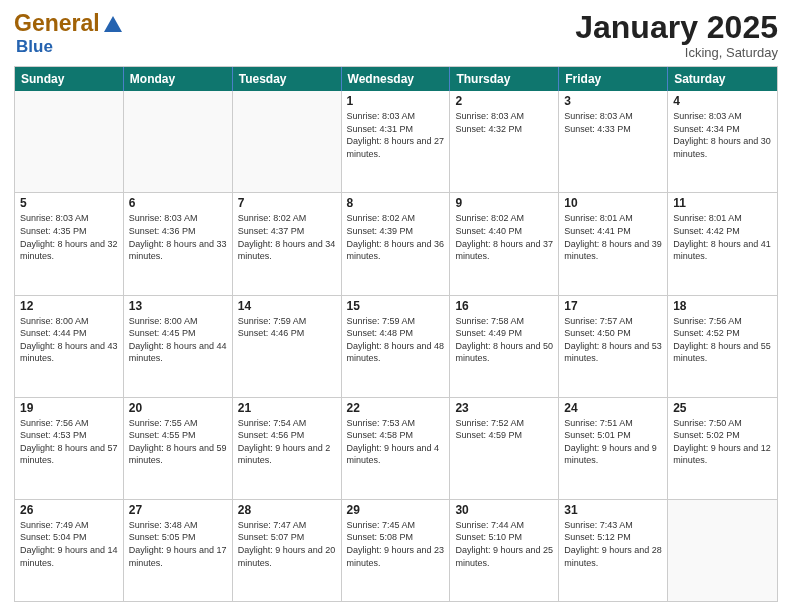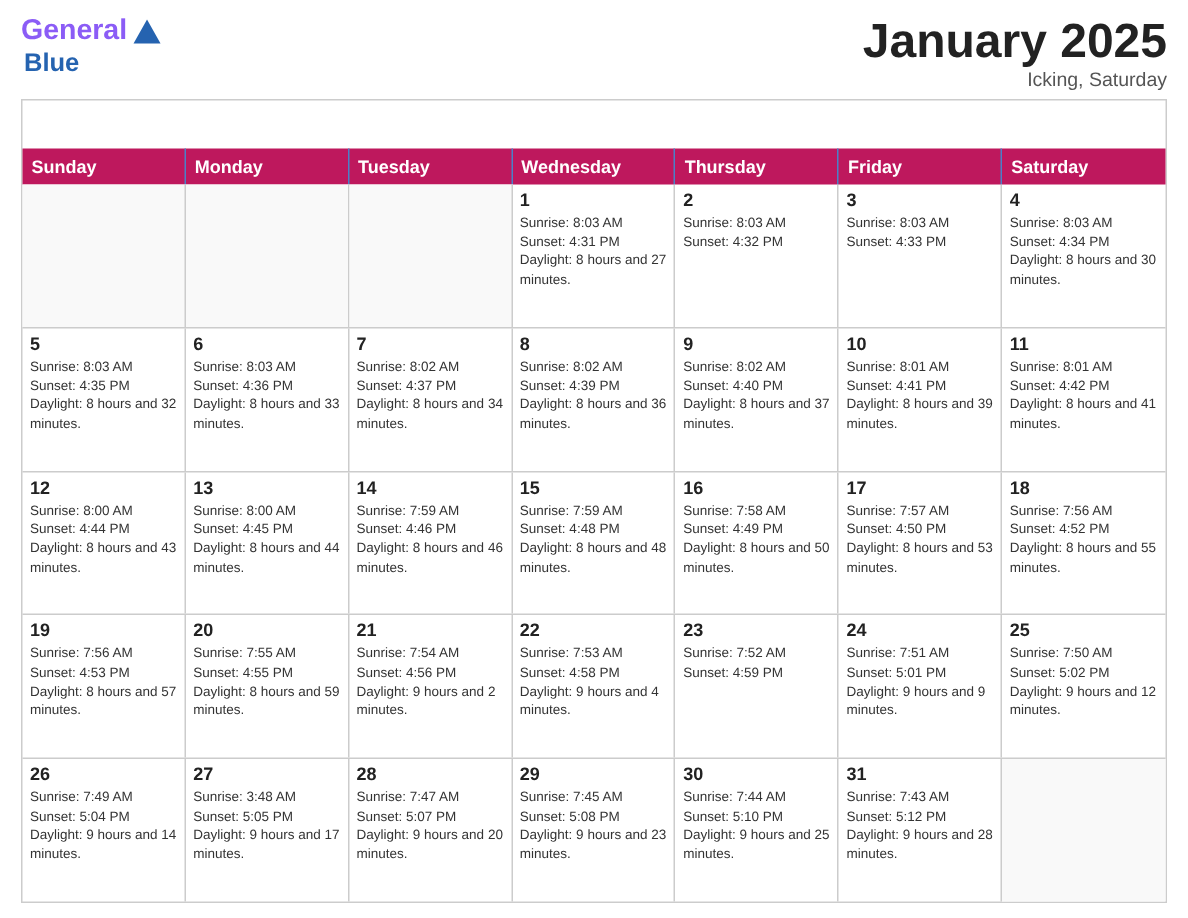--- a/index.html
+++ b/index.html
@@ -43,22 +43,21 @@
     }
     .calendar {
       flex: 1;
       display: flex;
       flex-direction: column;
       border: 1px solid #ccc;
     }
     .cal-header-row {
       display: grid;
       grid-template-columns: repeat(7, 1fr);
-      background: #be185d;
-      margin-top: 32px;
+      background: #0f766e;
     }
     .cal-header-cell {
       color: #fff;
       font-size: 12px;
       font-weight: bold;
       padding: 5px 6px;
       text-align: left;
       border-right: 1px solid #4a80c8;
     }
     .cal-header-cell:last-child { border-right: none; }
@@ -97,21 +96,21 @@
     }
   </style>
 </head>
 <body>
 
 <div class="page">
   <div class="header">
     <div class="logo">
       <div>
         <div style="display:flex;align-items:center;">
-          <span style="font-size:19px;font-weight:bold;color:#8b5cf6;">General</span>
+          <span style="font-size:23px;font-weight:bold;color:#a16207;">General</span>
           <svg width="22" height="20" viewBox="0 0 22 20" style="margin:0 2px;">
             <polygon points="11,2 20,18 2,18" fill="#2563b0"></polygon>
           </svg>
         </div>
         <span style="font-size:17px;font-weight:bold;color:#2563b0;margin-left:2px;">Blue</span>
       </div>
     </div>
     <div class="title-block">
       <div class="month-title">January 2025</div>
       <div class="location">Icking, Saturday</div>
@@ -210,21 +209,20 @@
           <div class="cal-cell">
         <div class="day-number">13</div>
         <div class="cell-text">Sunrise: 8:00 AM</div>
         <div class="cell-text">Sunset: 4:45 PM</div>
         <div class="cell-text">Daylight: 8 hours and 44 minutes.</div>
       </div>
           <div class="cal-cell">
         <div class="day-number">14</div>
         <div class="cell-text">Sunrise: 7:59 AM</div>
         <div class="cell-text">Sunset: 4:46 PM</div>
-        <div class="cell-text">Daylight: 8 hours and 46 minutes.</div>
       </div>
           <div class="cal-cell">
         <div class="day-number">15</div>
         <div class="cell-text">Sunrise: 7:59 AM</div>
         <div class="cell-text">Sunset: 4:48 PM</div>
         <div class="cell-text">Daylight: 8 hours and 48 minutes.</div>
       </div>
           <div class="cal-cell">
         <div class="day-number">16</div>
         <div class="cell-text">Sunrise: 7:58 AM</div>

